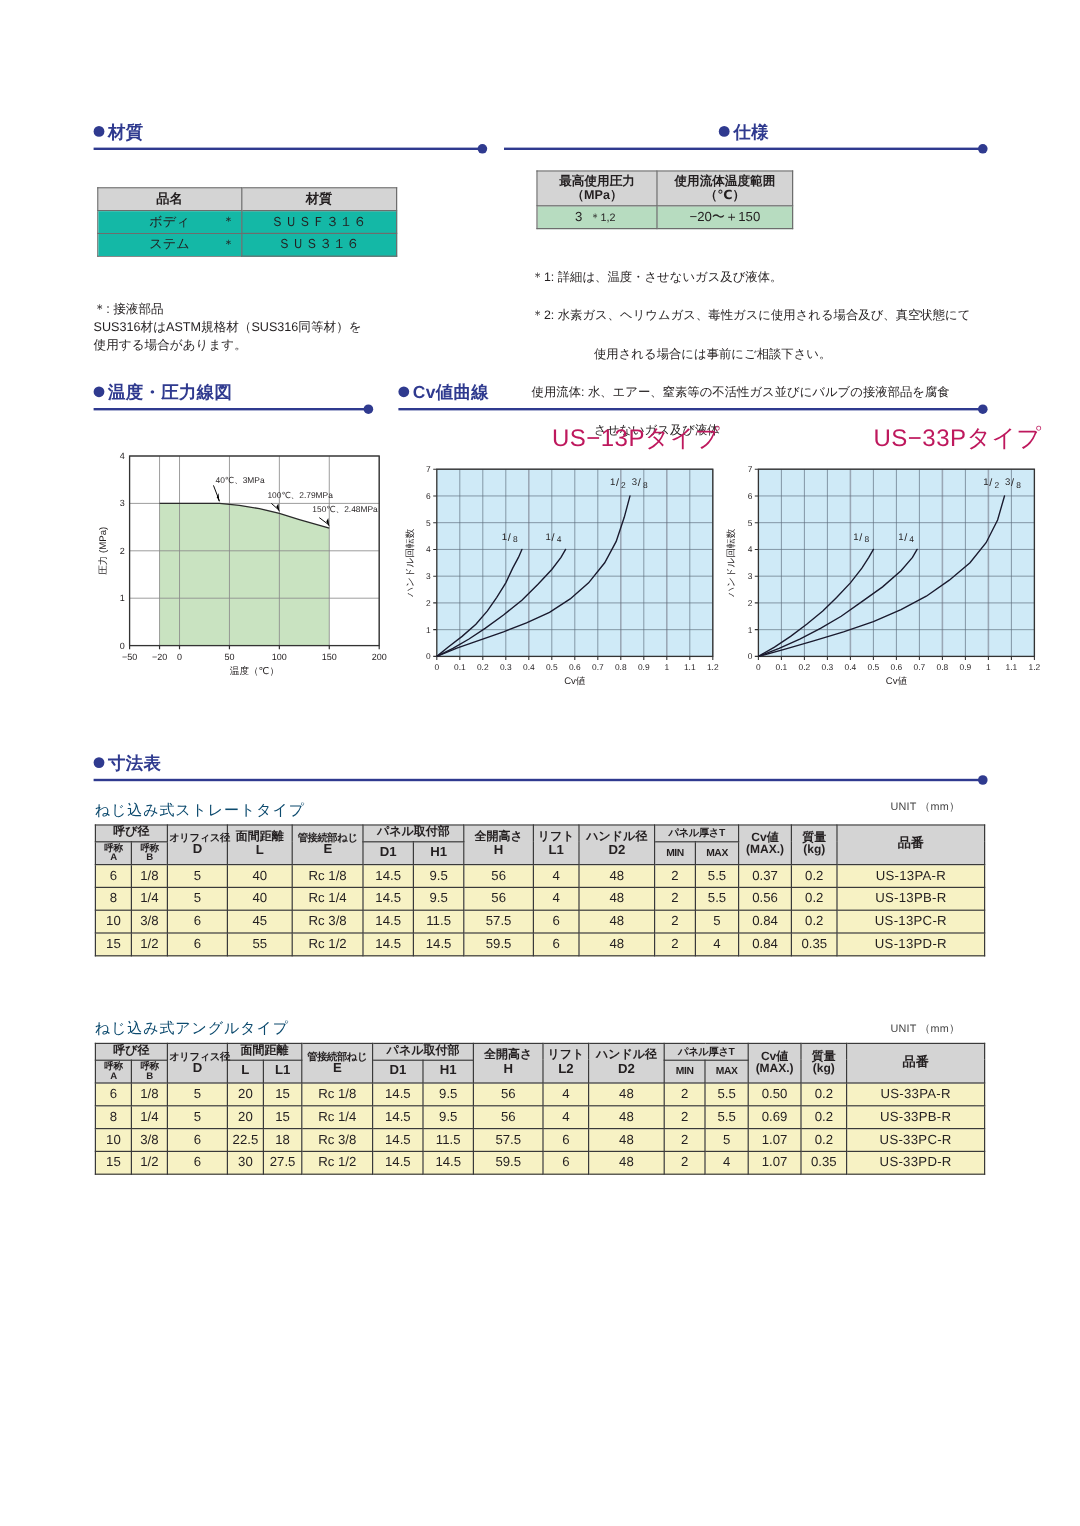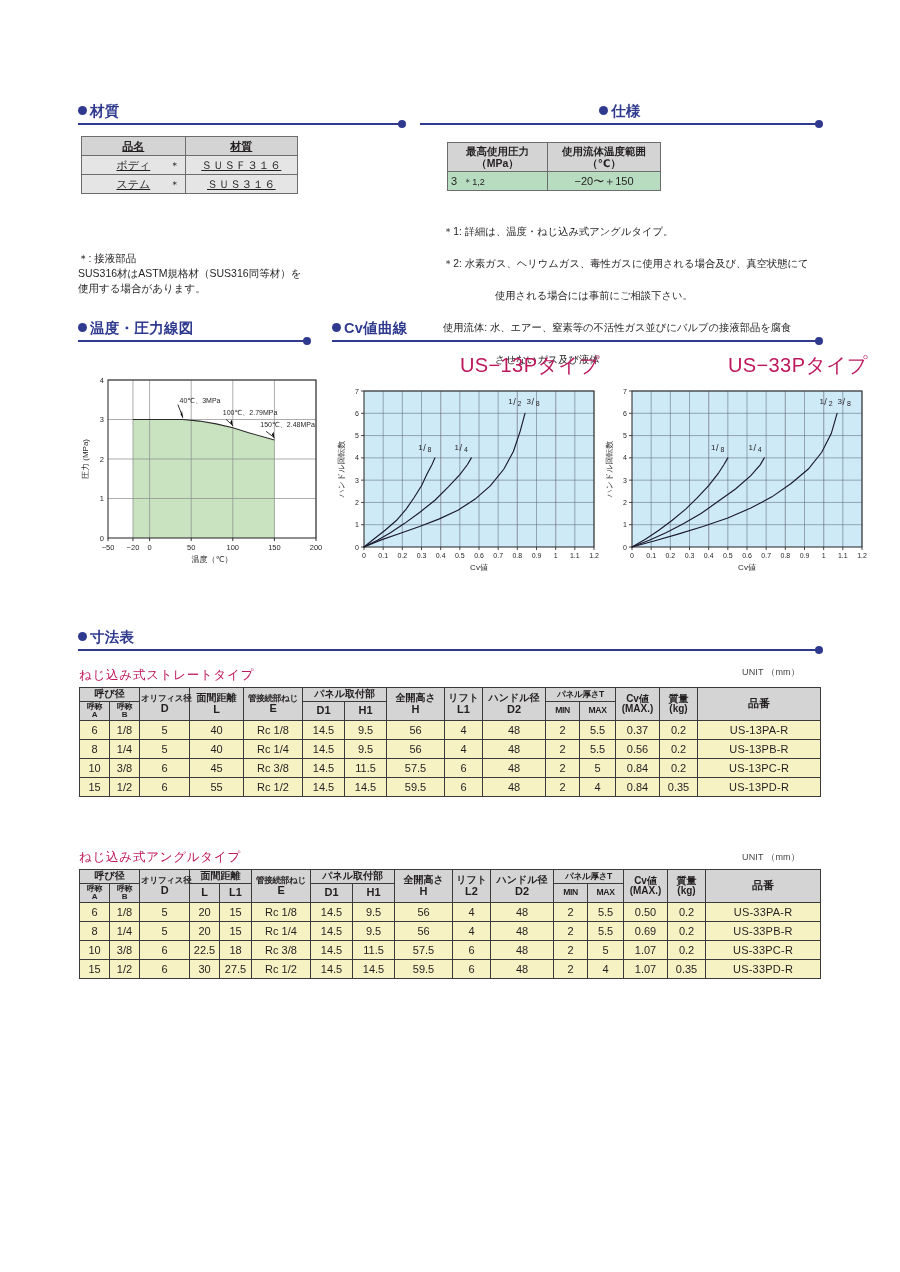--- a/index.html
+++ b/index.html
@@ -60,23 +60,23 @@
     border: 1px solid #6d6d6d;
     text-align: center;
     vertical-align: middle;
     padding: 2px 3px;
     font-weight: normal;
     white-space: nowrap;
   }
   table.grid th { background: #d4d4d4; font-weight: bold; }
 
   
-  #material-table { position: absolute; left: 81px; top: 136px; width: 217px; text-decoration: underline; }
+  #material-table { position: absolute; left: 81px; top: 156px; width: 250px; }
   #material-table th { height: 19px; font-size: 11px; }
-  #material-table td { background: #e5e5e5; height: 19px; font-size: 11px; letter-spacing: .04em; }
+  #material-table td { background: #14b8a6; height: 19px; font-size: 11px; letter-spacing: .04em; }
   #material-table td.name {
     text-align: center;
     position: relative;
     letter-spacing: 0;
   }
   #material-table td.name .star {
     position: absolute; right: 5px; top: 50%;
     transform: translateY(-50%);
     font-size: 10px;
   }
@@ -86,21 +86,21 @@
     line-height: 1.45;
     color: #231f20;
     white-space: pre-line;
   }
   #material-note { left: 78px; top: 251px; width: 300px; }
 
   
   #spec-table { position: absolute; left: 447px; top: 142px; width: 214px; }
   #spec-table th { height: 17px; font-size: 10.5px; line-height: 1.15; padding: 2px 4px; }
   #spec-table td { background: #b7dcc0; height: 19px; font-size: 11px; }
-  #spec-table td.pmax { text-align: left; padding-right: 6px; }
+  #spec-table td.pmax { text-align: center; padding-right: 6px; }
   #spec-table td.pmax .sup { font-size: 9px; }
   #spec-note { left: 443px; top: 208px; width: 420px; font-size: 10.3px; line-height: 1.55; }
   #spec-note .ln { display: block; }
   #spec-note .ind2 { padding-left: 52px; }
   #spec-note .hang { padding-left: 24px; text-indent: -24px; }
   #spec-note .hang2 { padding-left: 52px; text-indent: -52px; }
 
   
   .chart-wrap { position: absolute; }
   .chart-title {
@@ -109,21 +109,21 @@
     text-align: right;
     color: #be185d;
   }
   svg text { font-family: "Liberation Sans", "DejaVu Sans", sans-serif; fill: #231f20; }
 
   
   .dim-caption {
     position: absolute;
     font-size: 12.5px;
     letter-spacing: .06em;
-    color: #be185d;
+    color: #0c4a6e;
   }
   .unit-label {
     position: absolute;
     font-size: 9px;
     color: #444;
     letter-spacing: .02em;
   }
   table.dim {
     position: absolute;
     border-collapse: collapse;
@@ -209,21 +209,21 @@
   </thead>
   <tbody>
     <tr>
       <td class="pmax"><span>3</span>&nbsp;&nbsp;<span class="sup">＊1,2</span></td>
       <td>−20〜＋150</td>
     </tr>
   </tbody>
 </table>
 
 <div class="note-block" id="spec-note">
-  <span class="ln hang">＊1: 詳細は、温度・ねじ込み式アングルタイプ。</span>
+  <span class="ln hang">＊1: 詳細は、温度・させないガス及び液体。</span>
   <span class="ln hang">＊2: 水素ガス、ヘリウムガス、毒性ガスに使用される場合及び、真空状態にて</span>
   <span class="ln ind2">使用される場合には事前にご相談下さい。</span>
   <span class="ln hang2">使用流体: 水、エアー、窒素等の不活性ガス並びにバルブの接液部品を腐食</span>
   <span class="ln ind2">させないガス及び液体</span>
 </div>
 
 <div class="sec-head" style="left:78px; top:320px; width:230px;">
   <div class="sh-title">
     <span class="sh-bullet"></span><span>温度・圧力線図</span>
   </div>

